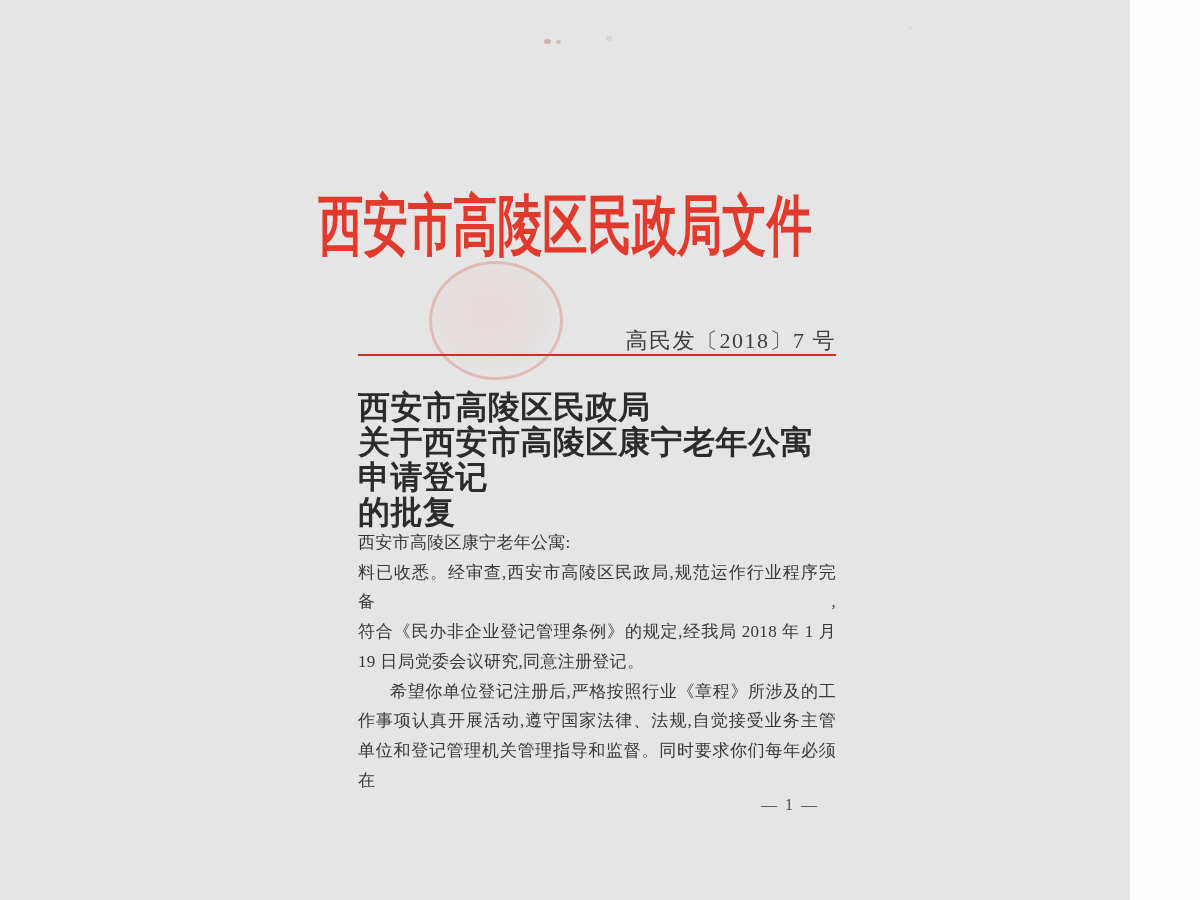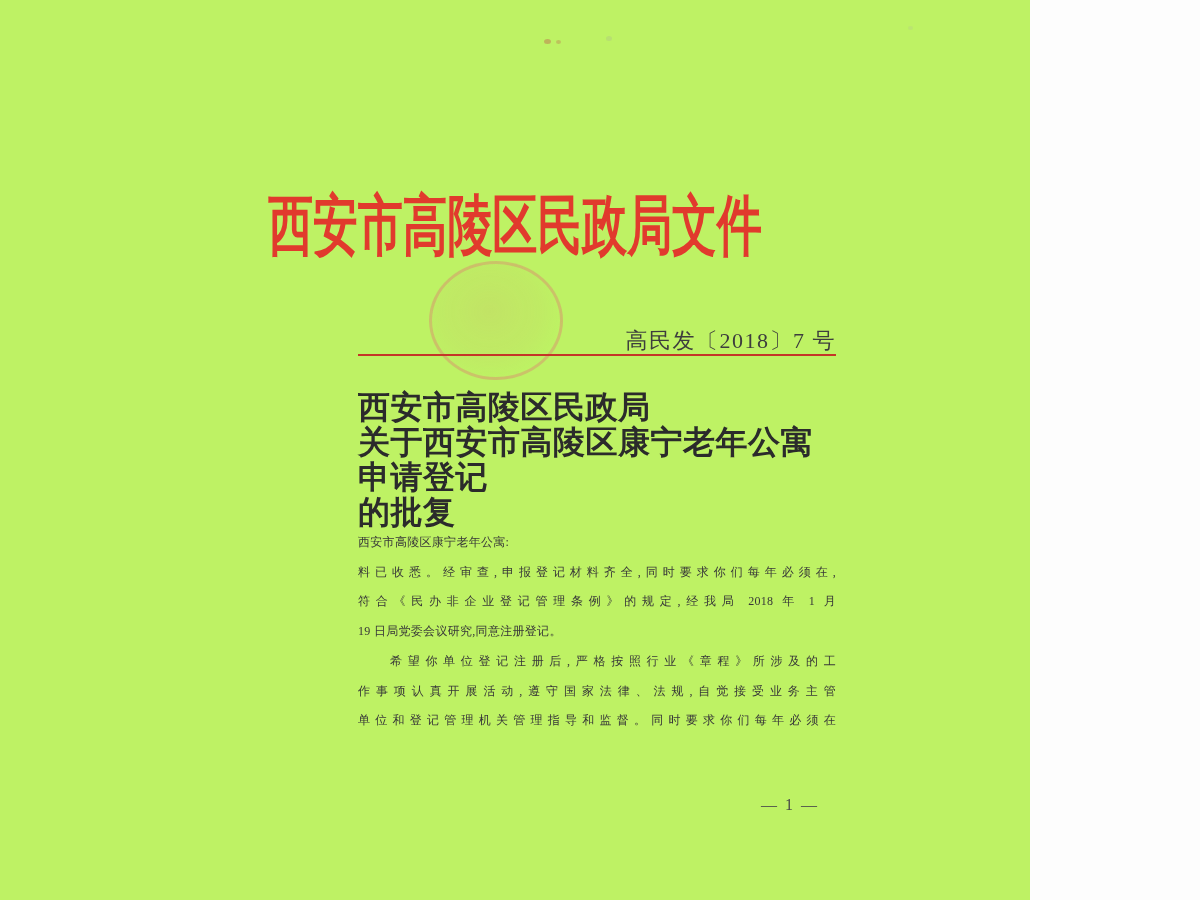--- a/index.html
+++ b/index.html
@@ -6,23 +6,23 @@
     margin: 0;
     padding: 0;
     width: 1200px;
     height: 900px;
     background: #fdfdfd;
     font-family: "Liberation Serif", "DejaVu Serif", serif;
     overflow: hidden;
   }
   .page {
     position: relative;
-    width: 1030px;
+    width: 1130px;
     height: 900px;
-    background: #bef264;
+    background: #e5e5e5;
   }
   
   .speck {
     position: absolute;
     border-radius: 50%;
   }
   .s1 { left: 544px; top: 39px; width: 7px; height: 5px; background: rgba(190,85,75,.40); }
   .s2 { left: 556px; top: 40px; width: 5px; height: 4px; background: rgba(190,85,75,.30); }
   .s3 { left: 606px; top: 36px; width: 6px; height: 5px; background: rgba(160,160,160,.22); }
   .s4 { left: 908px; top: 26px; width: 5px; height: 4px; background: rgba(170,170,170,.18); }
@@ -95,21 +95,21 @@
     line-height: 35px;
     letter-spacing: 0.5px;
   }
 
   
   .body-text {
     position: absolute;
     left: 358px;
     top: 528px;
     width: 478px;
-    font-size: 12px;
+    font-size: 17px;
     line-height: 29.7px;
     color: #383838;
     letter-spacing: 0.3px;
   }
   .body-text .line { width: 478px; }
   .body-text .line.fill {
     text-align: justify;
     text-align-last: justify;
   }
   .body-text .line.indent { text-indent: 32px; }
@@ -147,21 +147,21 @@
   <div class="red-rule"></div>
 
   <div class="doc-title">
     <div>西安市高陵区民政局</div>
     <div>关于西安市高陵区康宁老年公寓申请登记</div>
     <div>的批复</div>
   </div>
 
   <div class="body-text">
     <div class="line">西安市高陵区康宁老年公寓:</div>
-    <div class="line fill">料已收悉。经审查,申报登记材料齐全,同时要求你们每年必须在,</div>
+    <div class="line fill">料已收悉。经审查,西安市高陵区民政局,规范运作行业程序完备,</div>
     <div class="line fill">符合《民办非企业登记管理条例》的规定,经我局 2018 年 1 月</div>
     <div class="line">19 日局党委会议研究,同意注册登记。</div>
     <div class="line indent fill">希望你单位登记注册后,严格按照行业《章程》所涉及的工</div>
     <div class="line fill">作事项认真开展活动,遵守国家法律、法规,自觉接受业务主管</div>
     <div class="line fill">单位和登记管理机关管理指导和监督。同时要求你们每年必须在</div>
   </div>
 
   <div class="page-number">— 1 —</div>
 
 </div>

